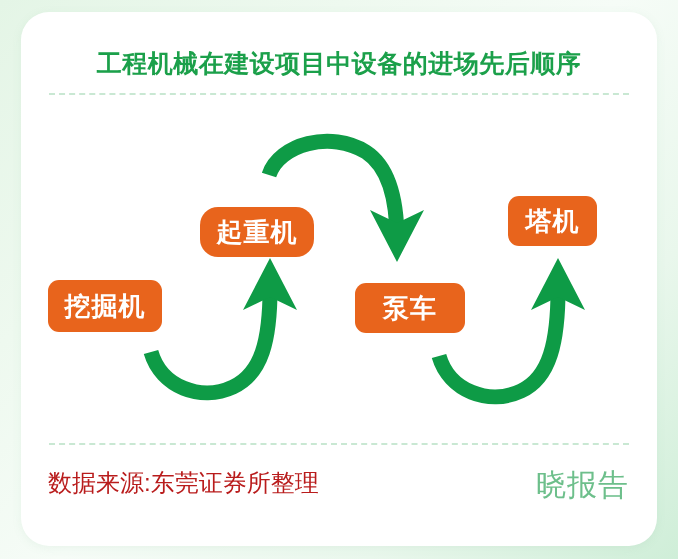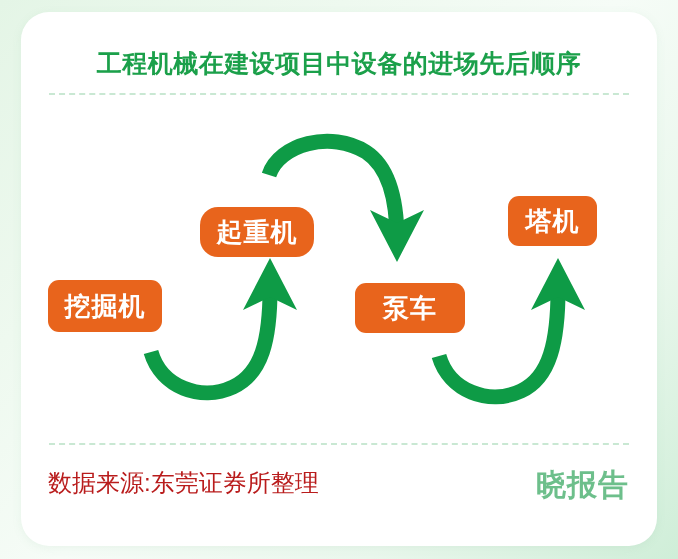--- a/index.html
+++ b/index.html
@@ -110,21 +110,21 @@
     top: 0;
     font-size: 24px;
     color: #b91c1c;
     white-space: nowrap;
   }
   #brand-logo {
     position: absolute;
     right: 28px;
     top: -2px;
     font-size: 30px;
-    font-weight: bold;
+    font-weight: normal;
     letter-spacing: 1px;
     color: #6DBF8B;
     white-space: nowrap;
   }
 </style>
 </head>
 <body>
 
 <div id="canvas">
 

